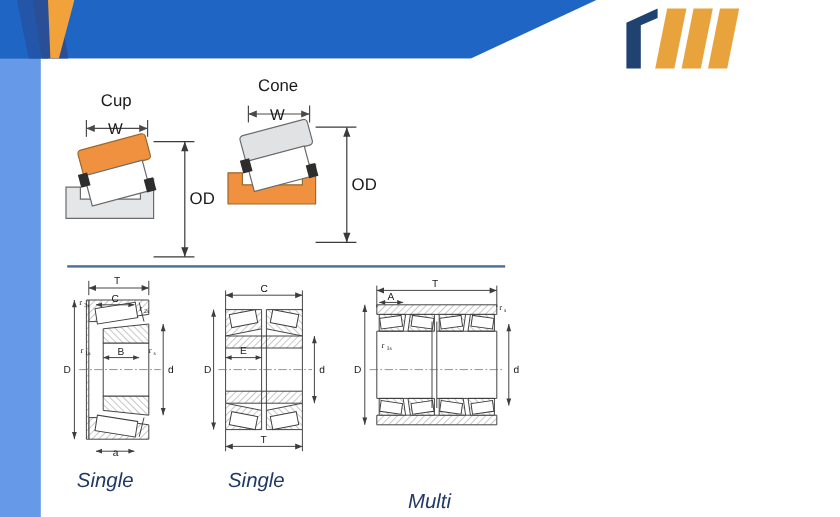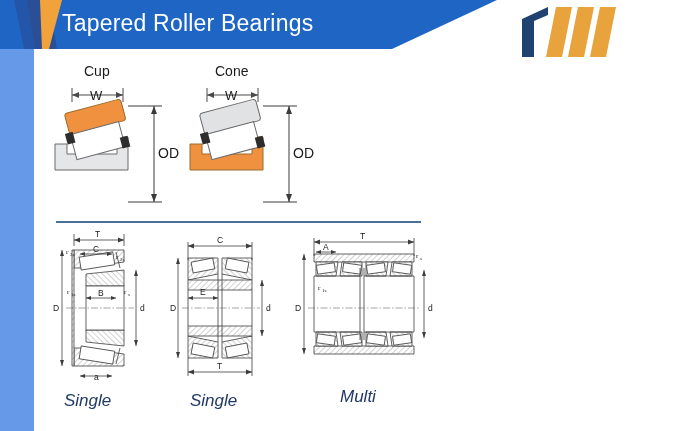--- a/index.html
+++ b/index.html
@@ -83,40 +83,39 @@
 
 <div id="slide">
 
   <div class="edge-strip-top"></div>
   <div class="edge-strip"></div>
 
   <div class="header"></div>
   <div class="header-deco-dark2"></div>
   <div class="header-deco-dark"></div>
   <div class="header-deco-orange"></div>
-  <div class="header-title">Tapered Roller Bearings</div>
 
   <div class="logo">
     <div class="logo-mark">
       <svg width="110" height="52" viewBox="0 0 110 52">
 
         <path d="M4 14 L30 2 L30 10 L16 16 L16 52 L4 52 Z" fill="#1f4270"></path>
 
         <path d="M38 2 L54 2 L44 52 L28 52 Z" fill="#e8a33d"></path>
         <path d="M60 2 L76 2 L66 52 L50 52 Z" fill="#e8a33d"></path>
         <path d="M82 2 L98 2 L88 52 L72 52 Z" fill="#e8a33d"></path>
       </svg>
     </div>
   </div>
 
   <div class="divider"></div>
 
   <div class="topgroup">
 
-    <div style="position:absolute;left:0;top:0;width:150px;height:150px;">
+    <div style="position:absolute;left:0;top:12px;width:150px;height:150px;">
       <div class="dim-title" style="left:34px;top:3px;">Cup</div>
 
       <svg width="150" height="125" style="position:absolute;left:0;top:22px;">
         <g stroke="#4a4a4a" stroke-width="1" fill="none">
 
           <line x1="22" y1="13" x2="73" y2="13"></line>
           <line x1="22" y1="6" x2="22" y2="20"></line>
           <line x1="73" y1="6" x2="73" y2="20"></line>
           <polygon points="22,13 29,10 29,16" fill="#4a4a4a" stroke="none"></polygon>
           <polygon points="73,13 66,10 66,16" fill="#4a4a4a" stroke="none"></polygon>
@@ -434,16 +433,16 @@
 
         <text x="114" y="30" font-size="7" fill="#1a1a1a" font-family="Liberation Serif, serif" stroke="none">r</text>
         <text x="118" y="32" font-size="5" fill="#1a1a1a" font-family="Liberation Serif, serif" stroke="none">s</text>
         <text x="16" y="62" font-size="7" fill="#1a1a1a" font-family="Liberation Serif, serif" stroke="none">r</text>
         <text x="20" y="64" font-size="5" fill="#1a1a1a" font-family="Liberation Serif, serif" stroke="none">1s</text>
       </g>
     </svg>
 
     <div class="cap" style="left:14px;top:163px;">Single</div>
     <div class="cap" style="left:140px;top:163px;">Single</div>
-    <div class="cap" style="left:290px;top:159px;">Multi</div>
+    <div class="cap" style="left:290px;top:180px;">Multi</div>
   </div>
 
 </div>
 
 </body></html>

